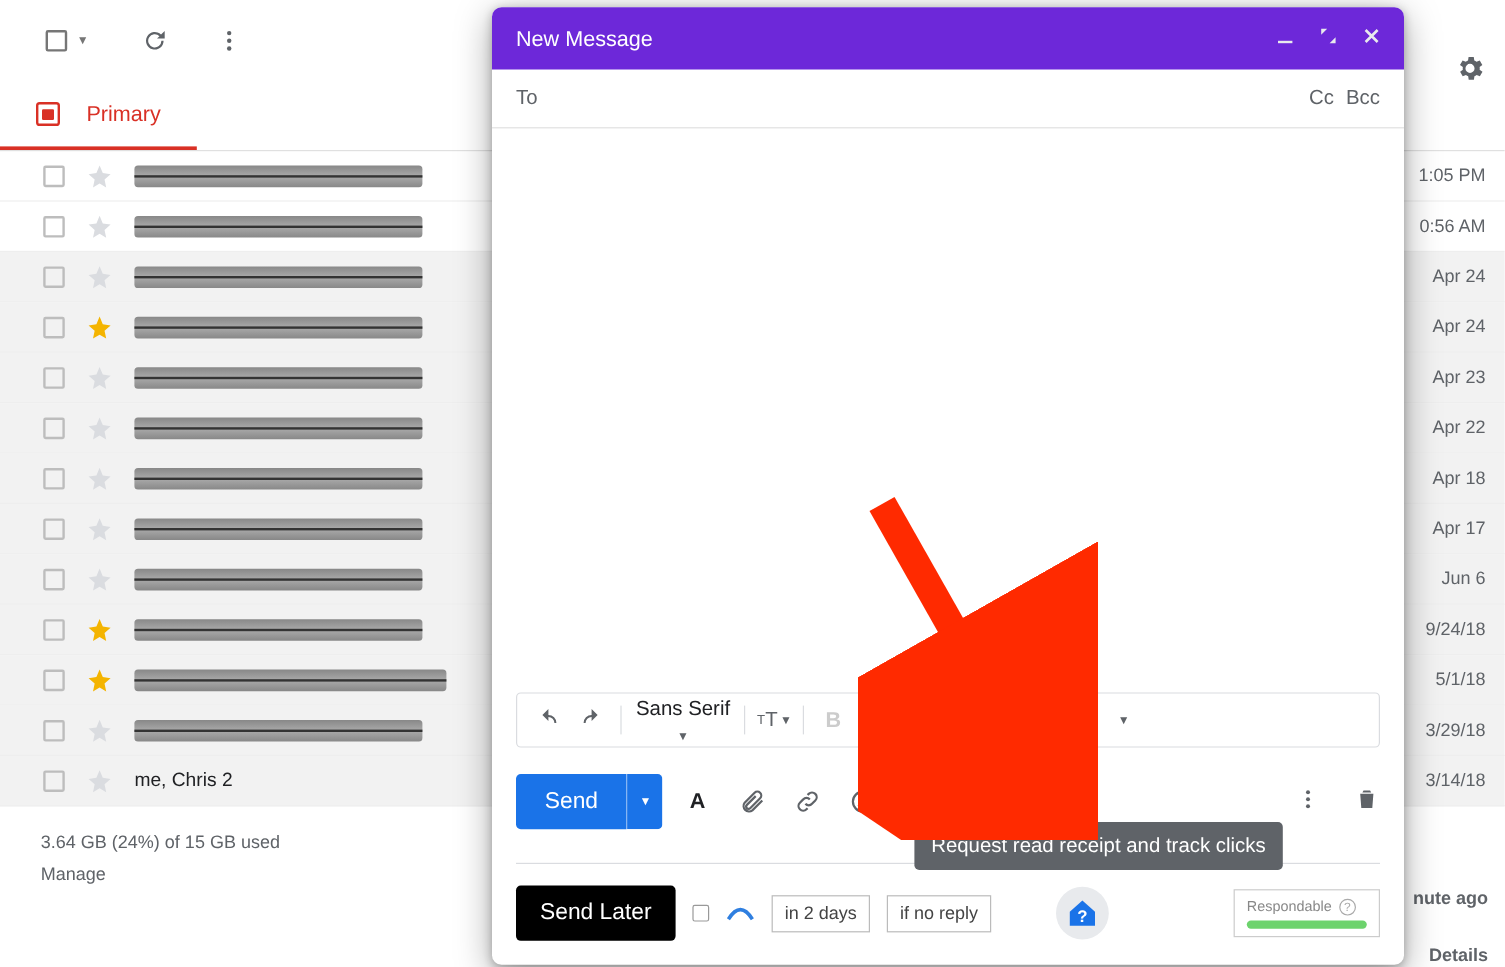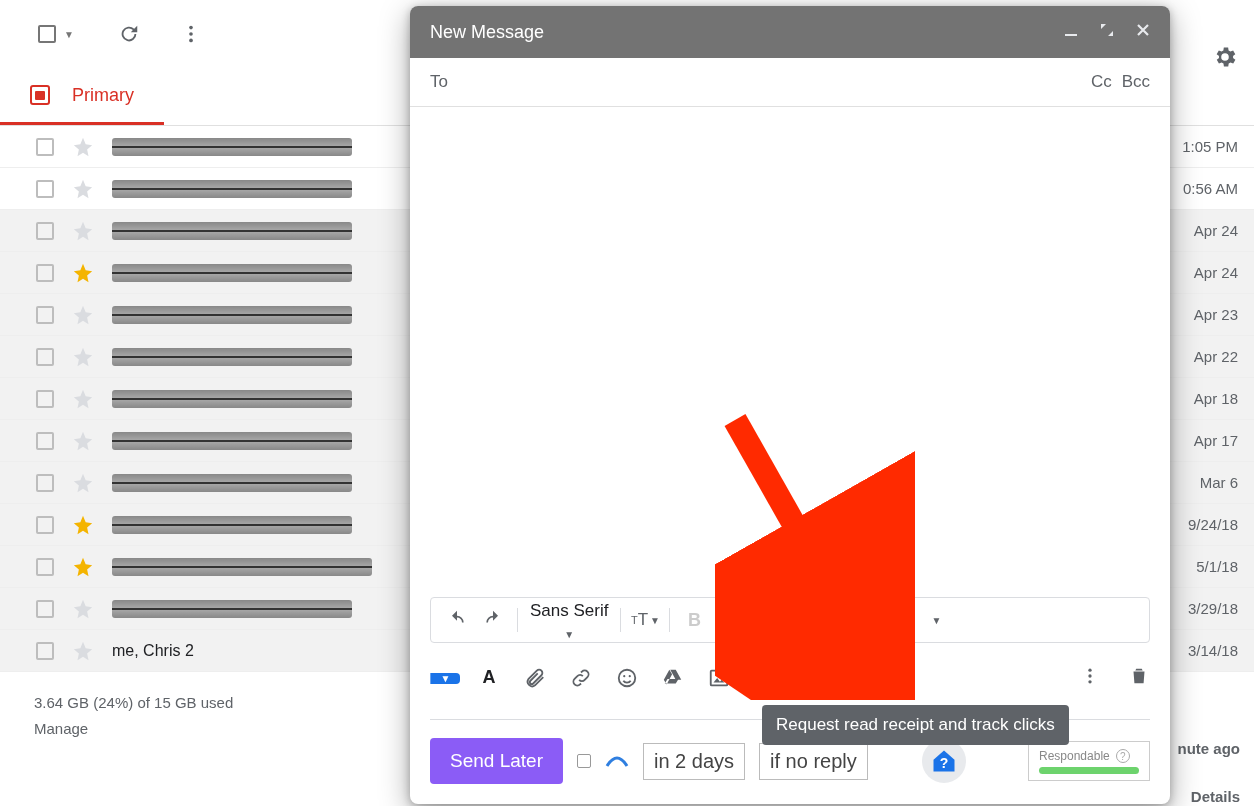--- a/index.html
+++ b/index.html
@@ -35,21 +35,21 @@
 
 .footer { padding: 18px 34px; font-size: 15px; color: #5f6368; line-height: 1.7; }
 
 
 .compose {
   position: absolute; top: 6px; left: 410px; width: 760px; height: 798px;
   background: #fff; border-radius: 8px;
   box-shadow: 0 8px 30px rgba(0,0,0,0.35), 0 2px 8px rgba(0,0,0,0.25);
   display: flex; flex-direction: column;
 }
-.compose-titlebar { background: #737373; color: #fff; height: 52px; border-radius: 8px 8px 0 0; display: flex; align-items: center; padding: 0 20px; }
+.compose-titlebar { background: #6d28d9; color: #fff; height: 52px; border-radius: 8px 8px 0 0; display: flex; align-items: center; padding: 0 20px; }
 .compose-title { font-size: 18px; font-weight: 500; }
 .cw-spacer { flex: 1; }
 .cw-ctl { margin-left: 22px; cursor: pointer; color: #e8eaed; }
 .cw-ctl svg { width: 14px; height: 14px; }
 
 .compose-field { padding: 14px 20px; border-bottom: 1px solid #e0e0e0; display: flex; align-items: center; font-size: 17px; color: #5f6368; }
 .compose-field .label { margin-right: 10px; }
 .cc-bcc { margin-left: auto; display: flex; gap: 10px; color: #5f6368; font-size: 17px; }
 .compose-body { flex: 1; padding: 12px 20px; }
 
@@ -70,24 +70,24 @@
 .text-color-ico { display: flex; flex-direction: column; align-items: center; font-weight: bold; }
 .text-color-ico .bar { width: 20px; height: 3px; background: #d93025; margin-top: 1px; }
 .row-right { margin-left: auto; display: flex; align-items: center; gap: 28px; }
 
 
 .tooltip { position: absolute; top: 40px; left: 332px; background: #5f6368; color: #fff; padding: 10px 14px; font-size: 17px; border-radius: 4px; white-space: nowrap; }
 
 
 .compose-divider { height: 1px; background: #dadce0; margin: 28px 20px 0; }
 .later-row { margin: 18px 20px 20px; display: flex; align-items: center; gap: 14px; }
-.send-later-btn { background: #8b5cf6; color: #fff; padding: 12px 20px; font-size: 19px; font-weight: 500; border-radius: 4px; cursor: pointer; }
+.send-later-btn { background: #000000; color: #fff; padding: 12px 20px; font-size: 19px; font-weight: 500; border-radius: 4px; cursor: pointer; }
 .mini-chk { width: 14px; height: 14px; border: 1px solid #999; border-radius: 2px; }
 .swoosh { width: 24px; height: 14px; }
-.later-pill { border: 1px solid #bbb; padding: 6px 10px; font-size: 20px; color: #444; }
+.later-pill { border: 1px solid #bbb; padding: 6px 10px; font-size: 15px; color: #444; }
 .house-badge { width: 44px; height: 44px; border-radius: 50%; background: #e8eaed; display: flex; align-items: center; justify-content: center; margin-left: 40px; }
 .respondable { margin-left: auto; border: 1px solid #ccc; padding: 4px 10px 6px; }
 .respondable .label { font-size: 12px; color: #888; }
 .respondable .bar { width: 100px; height: 7px; background: #6dd36d; border-radius: 4px; margin-top: 3px; }
 .q-circle { display:inline-block; width:14px; height:14px; border:1px solid #aaa; border-radius:50%; font-size:10px; color:#aaa; text-align:center; line-height:13px; margin-left:6px; }
 
 
 .big-arrow { position: absolute; top: 400px; left: 715px; pointer-events: none; z-index: 50; }
 
 
@@ -208,21 +208,21 @@
       <div class="row-date">Apr 17</div>
     </div>
     <div class="email-row shaded">
       <div class="row-chk"></div>
       <div class="row-star"><svg viewBox="0 0 24 24" width="22" height="22">
           <path d="M12 2l2.9 6.9L22 10l-5.5 4.8L18 22l-6-3.6L6 22l1.5-7.2L2 10l7.1-1.1z"></path>
         </svg></div>
       <div class="row-sender">
         <span class="redacted" style="width: 240px;"></span>
       </div>
-      <div class="row-date">Mar 6</div>
+      <div class="row-date">Jun 6</div>
     </div>
     <div class="email-row shaded">
       <div class="row-chk"></div>
       <div class="row-star starred"><svg viewBox="0 0 24 24" width="22" height="22">
           <path d="M12 2l2.9 6.9L22 10l-5.5 4.8L18 22l-6-3.6L6 22l1.5-7.2L2 10l7.1-1.1z"></path>
         </svg></div>
       <div class="row-sender">
         <span class="redacted" style="width: 240px;"></span>
       </div>
       <div class="row-date">9/24/18</div>
@@ -335,20 +335,21 @@
         </svg>
       </div>
     <div class="fmt-sep"></div>
     <div class="fmt-btn">
         <span class="caret">▼</span>
       </div>
   </div>
 
   <div class="send-row">
     <div class="send-btn">
+      <div class="send-main">Send</div>
       <div class="send-drop">
           <span class="caret" style="color:#fff;">▼</span>
         </div>
     </div>
     <div class="send-icons">
       <div class="ico text-color-ico">
           <span style="font-size:18px;color:#202124;">A</span>
           <span class="bar"></span>
         </div>
       <div class="ico">

